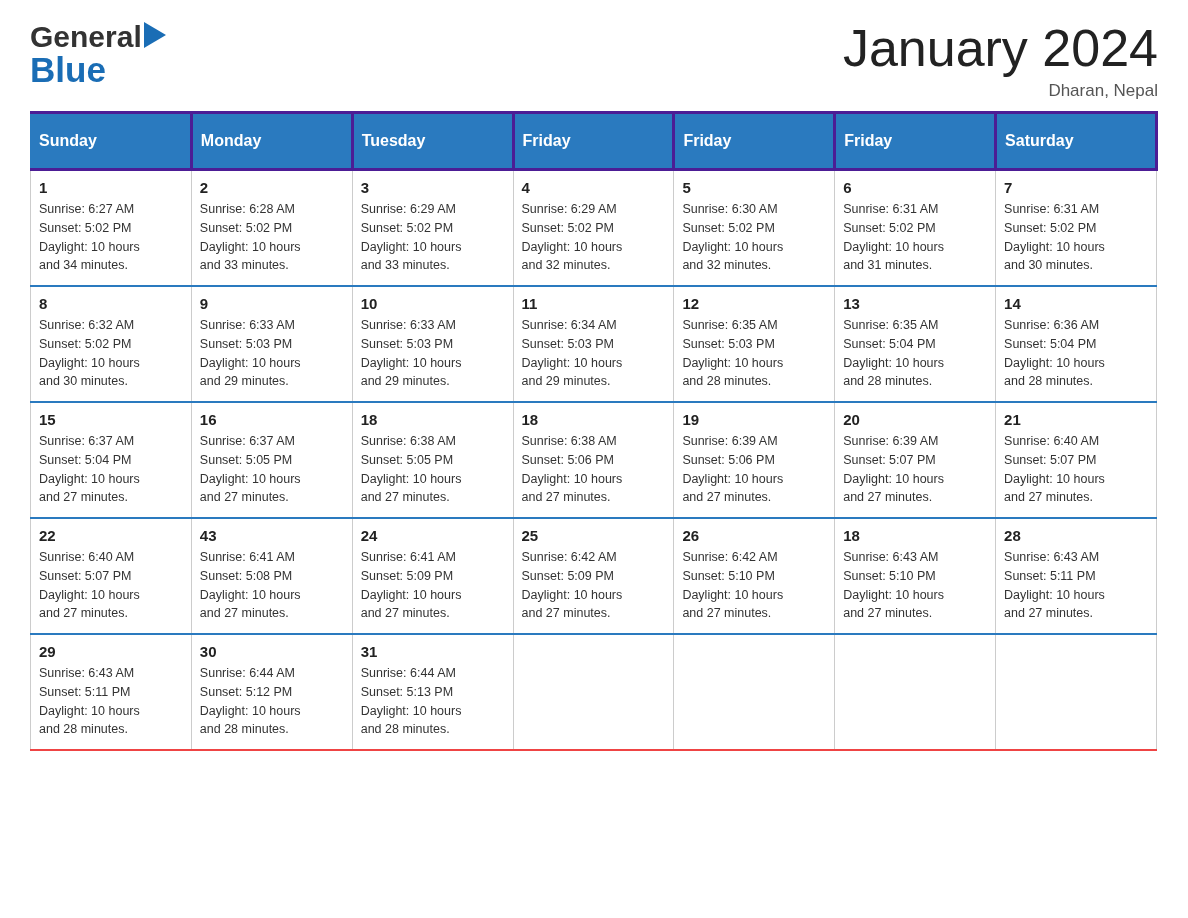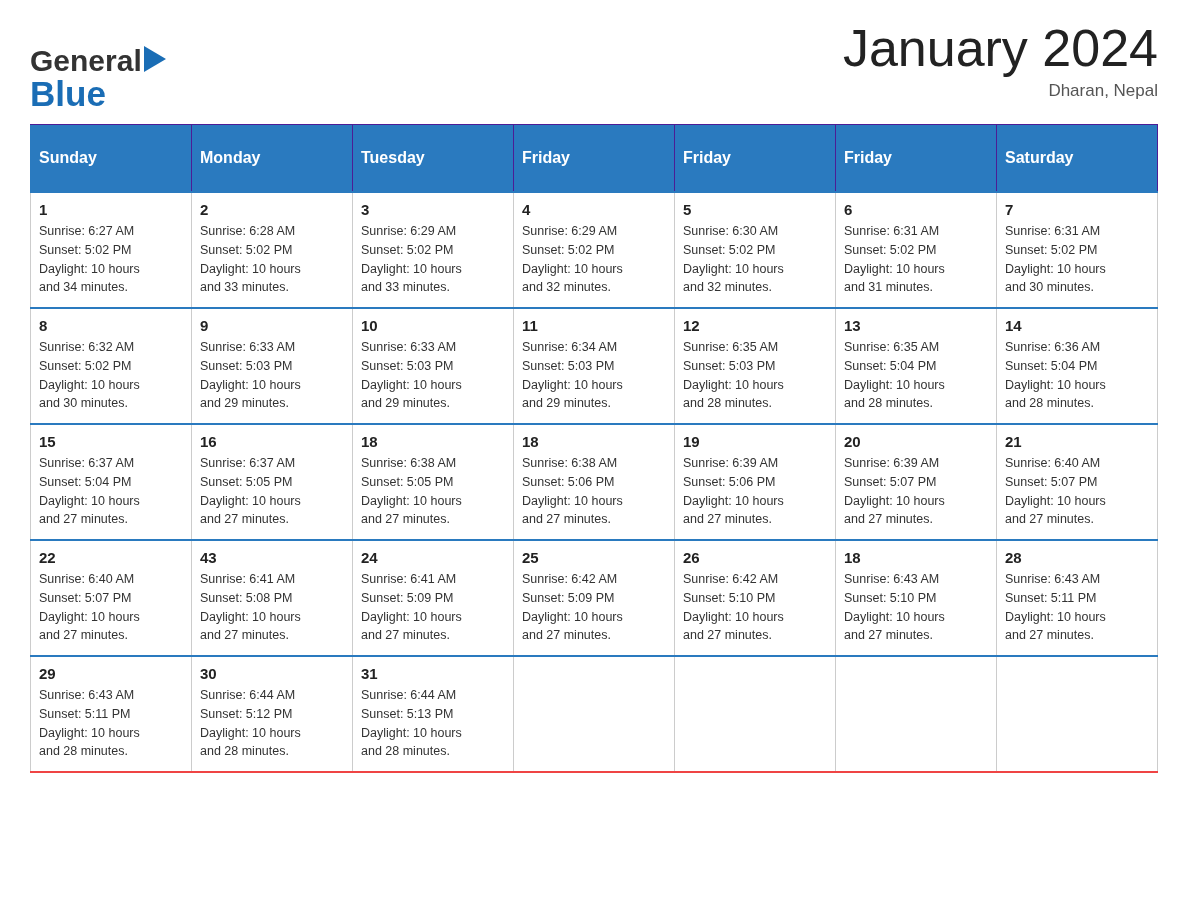--- a/index.html
+++ b/index.html
@@ -33,23 +33,23 @@
     table {
       width: 100%;
       border-collapse: collapse;
       margin-top: 10px;
     }
     thead tr th {
       background-color: #2a7abf;
       color: #fff;
       font-size: 16px;
       font-weight: bold;
-      padding: 24px 8px;
+      padding: 18px 8px;
       text-align: left;
-      border: 1px solid #4c1d95;
+      border: 3px solid #4c1d95;
     }
     tbody tr td {
       border: 1px solid #ccc;
       padding: 8px 8px 10px 8px;
       vertical-align: top;
       font-size: 13px;
       color: #222;
       width: 14.28%;
     }
     .day-num {
@@ -76,21 +76,20 @@
       border-top: 2px solid #2a7abf;
     }
     .logo-gen {
       font-size: 30px;
       font-weight: bold;
       color: #333;
     }
     .logo-block {
       display: flex;
       flex-direction: column;
-      margin-top: 24px;
     }
     .logo-row1 {
       display: flex;
       align-items: center;
     }
     .logo-row2 {
       color: #1a6db5;
       font-size: 35px;
       font-weight: bold;
       margin-top: -4px;

